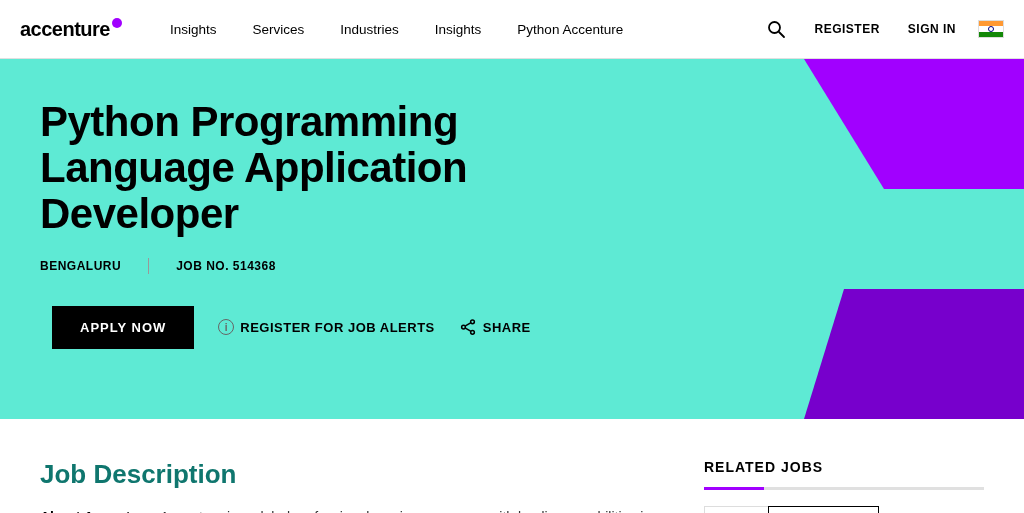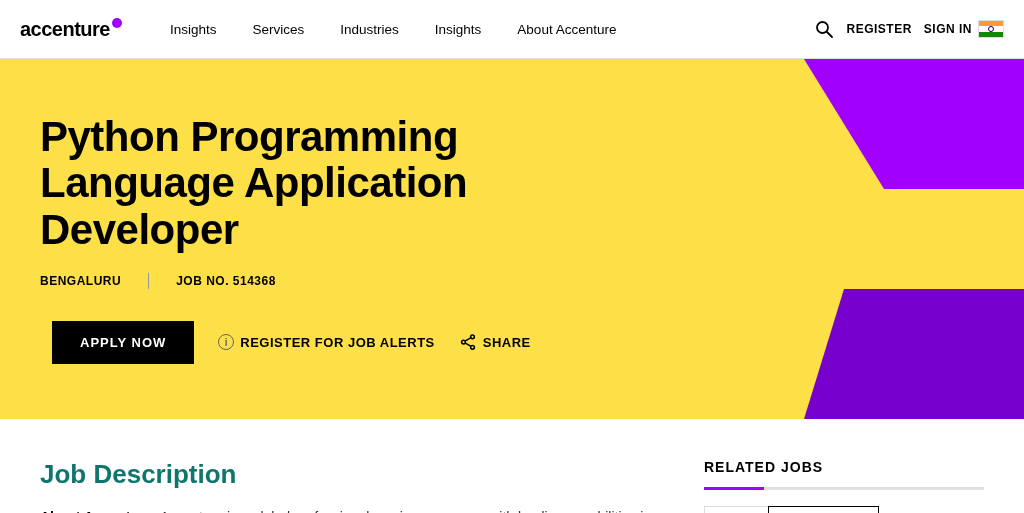--- a/index.html
+++ b/index.html
@@ -50,20 +50,21 @@
       height: 41px;
       display: flex;
       align-items: center;
       cursor: pointer;
       white-space: nowrap;
     }
 
     .nav-right {
       display: flex;
       align-items: center;
+      gap: 16px;
       margin-left: auto;
     }
     .search-icon-btn {
       cursor: pointer;
       display: flex;
       align-items: center;
       justify-content: center;
       width: 32px;
       height: 32px;
     }
@@ -84,26 +85,26 @@
       overflow: hidden;
       border: 1px solid #ddd;
     }
     .flag-stripe-top { background: #FF9933; flex: 1; }
     .flag-stripe-mid { background: #fff; flex: 1; position: relative; display: flex; align-items: center; justify-content: center; }
     .flag-stripe-bot { background: #138808; flex: 1; }
     .flag-dot { width: 6px; height: 6px; border-radius: 50%; border: 1px solid #000080; }
 
     
     .hero {
-      background: #fde047;
+      background: #5eead4;
       position: relative;
       min-height: 360px;
       overflow: hidden;
       display: flex;
-      align-items: center;
+      align-items: flex-start;
     }
     .hero-content {
       padding: 40px 40px 40px 40px;
       max-width: 680px;
       z-index: 2;
       position: relative;
     }
     .job-title {
       font-size: 42px;
       font-weight: 700;
@@ -263,21 +264,21 @@
   <div class="logo-area">
     <span class="logo-text">
       accenture<span class="logo-accent"></span>
     </span>
   </div>
   <div class="nav-links">
     <a class="nav-link">Insights</a>
     <a class="nav-link">Services</a>
     <a class="nav-link">Industries</a>
     <a class="nav-link">Insights</a>
-    <a class="nav-link">About Accenture</a>
+    <a class="nav-link">Python Accenture</a>
   </div>
   <div class="nav-right">
     <div class="search-icon-btn">
       <svg width="20" height="20" viewBox="0 0 20 20" fill="none">
         <circle cx="8.5" cy="8.5" r="5.5" stroke="#000" stroke-width="1.8"></circle>
         <line x1="13" y1="13" x2="18" y2="18" stroke="#000" stroke-width="1.8" stroke-linecap="round"></line>
       </svg>
     </div>
     <a class="nav-btn">REGISTER</a>
     <a class="nav-btn">SIGN IN</a>

